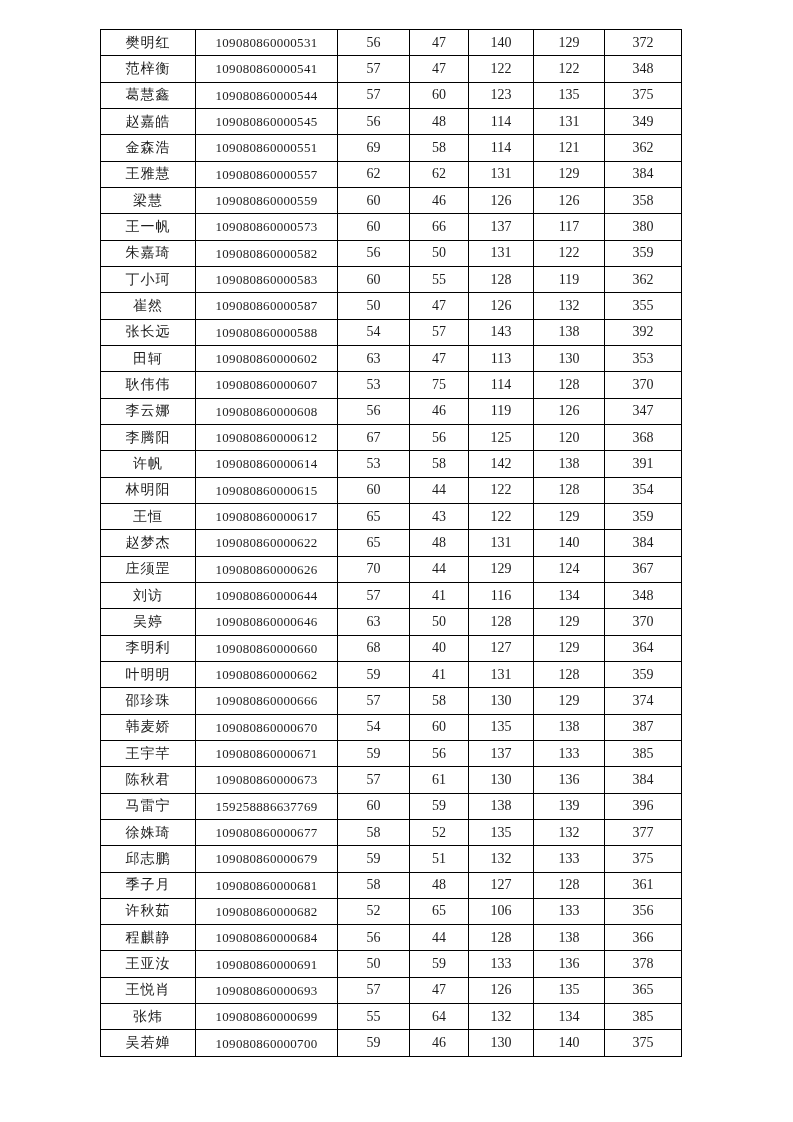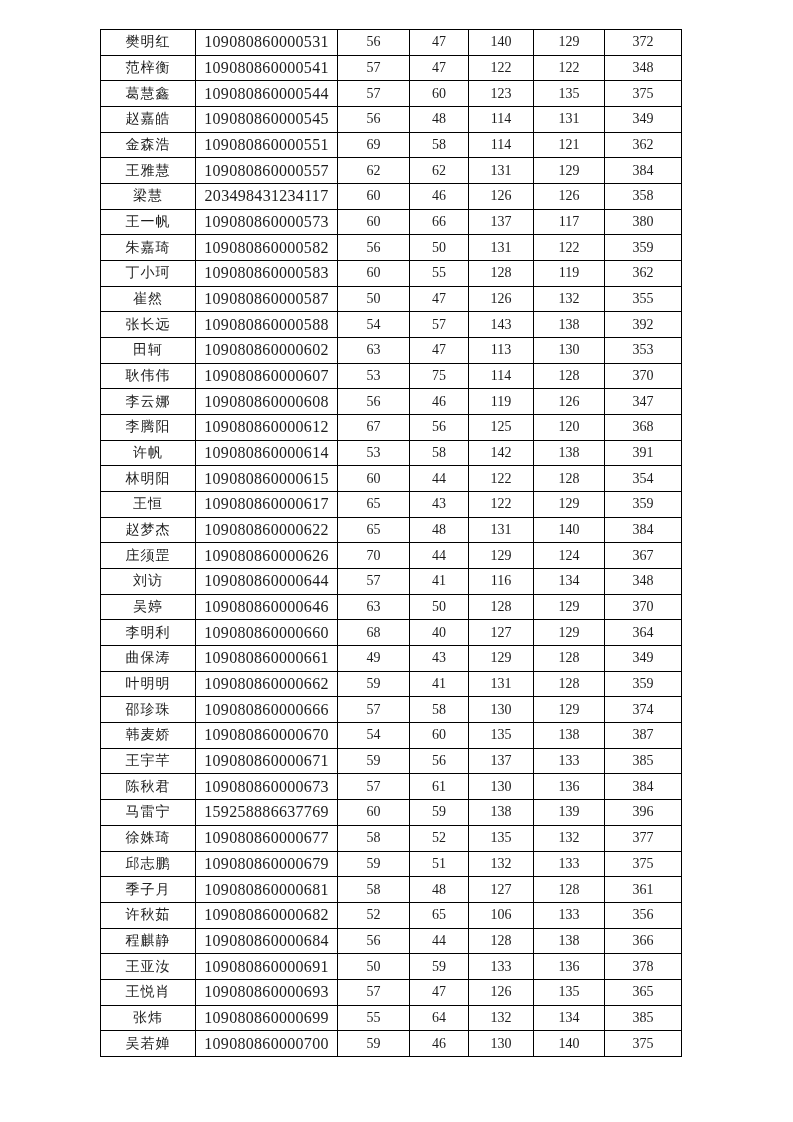--- a/index.html
+++ b/index.html
@@ -34,21 +34,21 @@
     line-height: 1;
     overflow: hidden;
     white-space: nowrap;
   }
   .score-table td.name-cell {
     font-size: 14px;
     letter-spacing: 1px;
     font-family: Liberation Mono, monospace;
   }
   .score-table td.id-cell {
-    font-size: 16px;
+    font-size: 13px;
     letter-spacing: 0.3px;
   }
   .score-table td.num-cell {
     font-size: 14px;
   }
 </style>
 </head>
 <body>
 
 <div class="page">
@@ -112,21 +112,21 @@
           <td class="name-cell">王雅慧</td>
           <td class="id-cell">109080860000557</td>
           <td class="num-cell">62</td>
           <td class="num-cell">62</td>
           <td class="num-cell">131</td>
           <td class="num-cell">129</td>
           <td class="num-cell">384</td>
         </tr>
         <tr>
           <td class="name-cell">梁慧</td>
-          <td class="id-cell">203498431234117</td>
+          <td class="id-cell">109080860000559</td>
           <td class="num-cell">60</td>
           <td class="num-cell">46</td>
           <td class="num-cell">126</td>
           <td class="num-cell">126</td>
           <td class="num-cell">358</td>
         </tr>
         <tr>
           <td class="name-cell">王一帆</td>
           <td class="id-cell">109080860000573</td>
           <td class="num-cell">60</td>
@@ -273,29 +273,20 @@
         <tr>
           <td class="name-cell">李明利</td>
           <td class="id-cell">109080860000660</td>
           <td class="num-cell">68</td>
           <td class="num-cell">40</td>
           <td class="num-cell">127</td>
           <td class="num-cell">129</td>
           <td class="num-cell">364</td>
         </tr>
         <tr>
-          <td class="name-cell">曲保涛</td>
-          <td class="id-cell">109080860000661</td>
-          <td class="num-cell">49</td>
-          <td class="num-cell">43</td>
-          <td class="num-cell">129</td>
-          <td class="num-cell">128</td>
-          <td class="num-cell">349</td>
-        </tr>
-        <tr>
           <td class="name-cell">叶明明</td>
           <td class="id-cell">109080860000662</td>
           <td class="num-cell">59</td>
           <td class="num-cell">41</td>
           <td class="num-cell">131</td>
           <td class="num-cell">128</td>
           <td class="num-cell">359</td>
         </tr>
         <tr>
           <td class="name-cell">邵珍珠</td>

